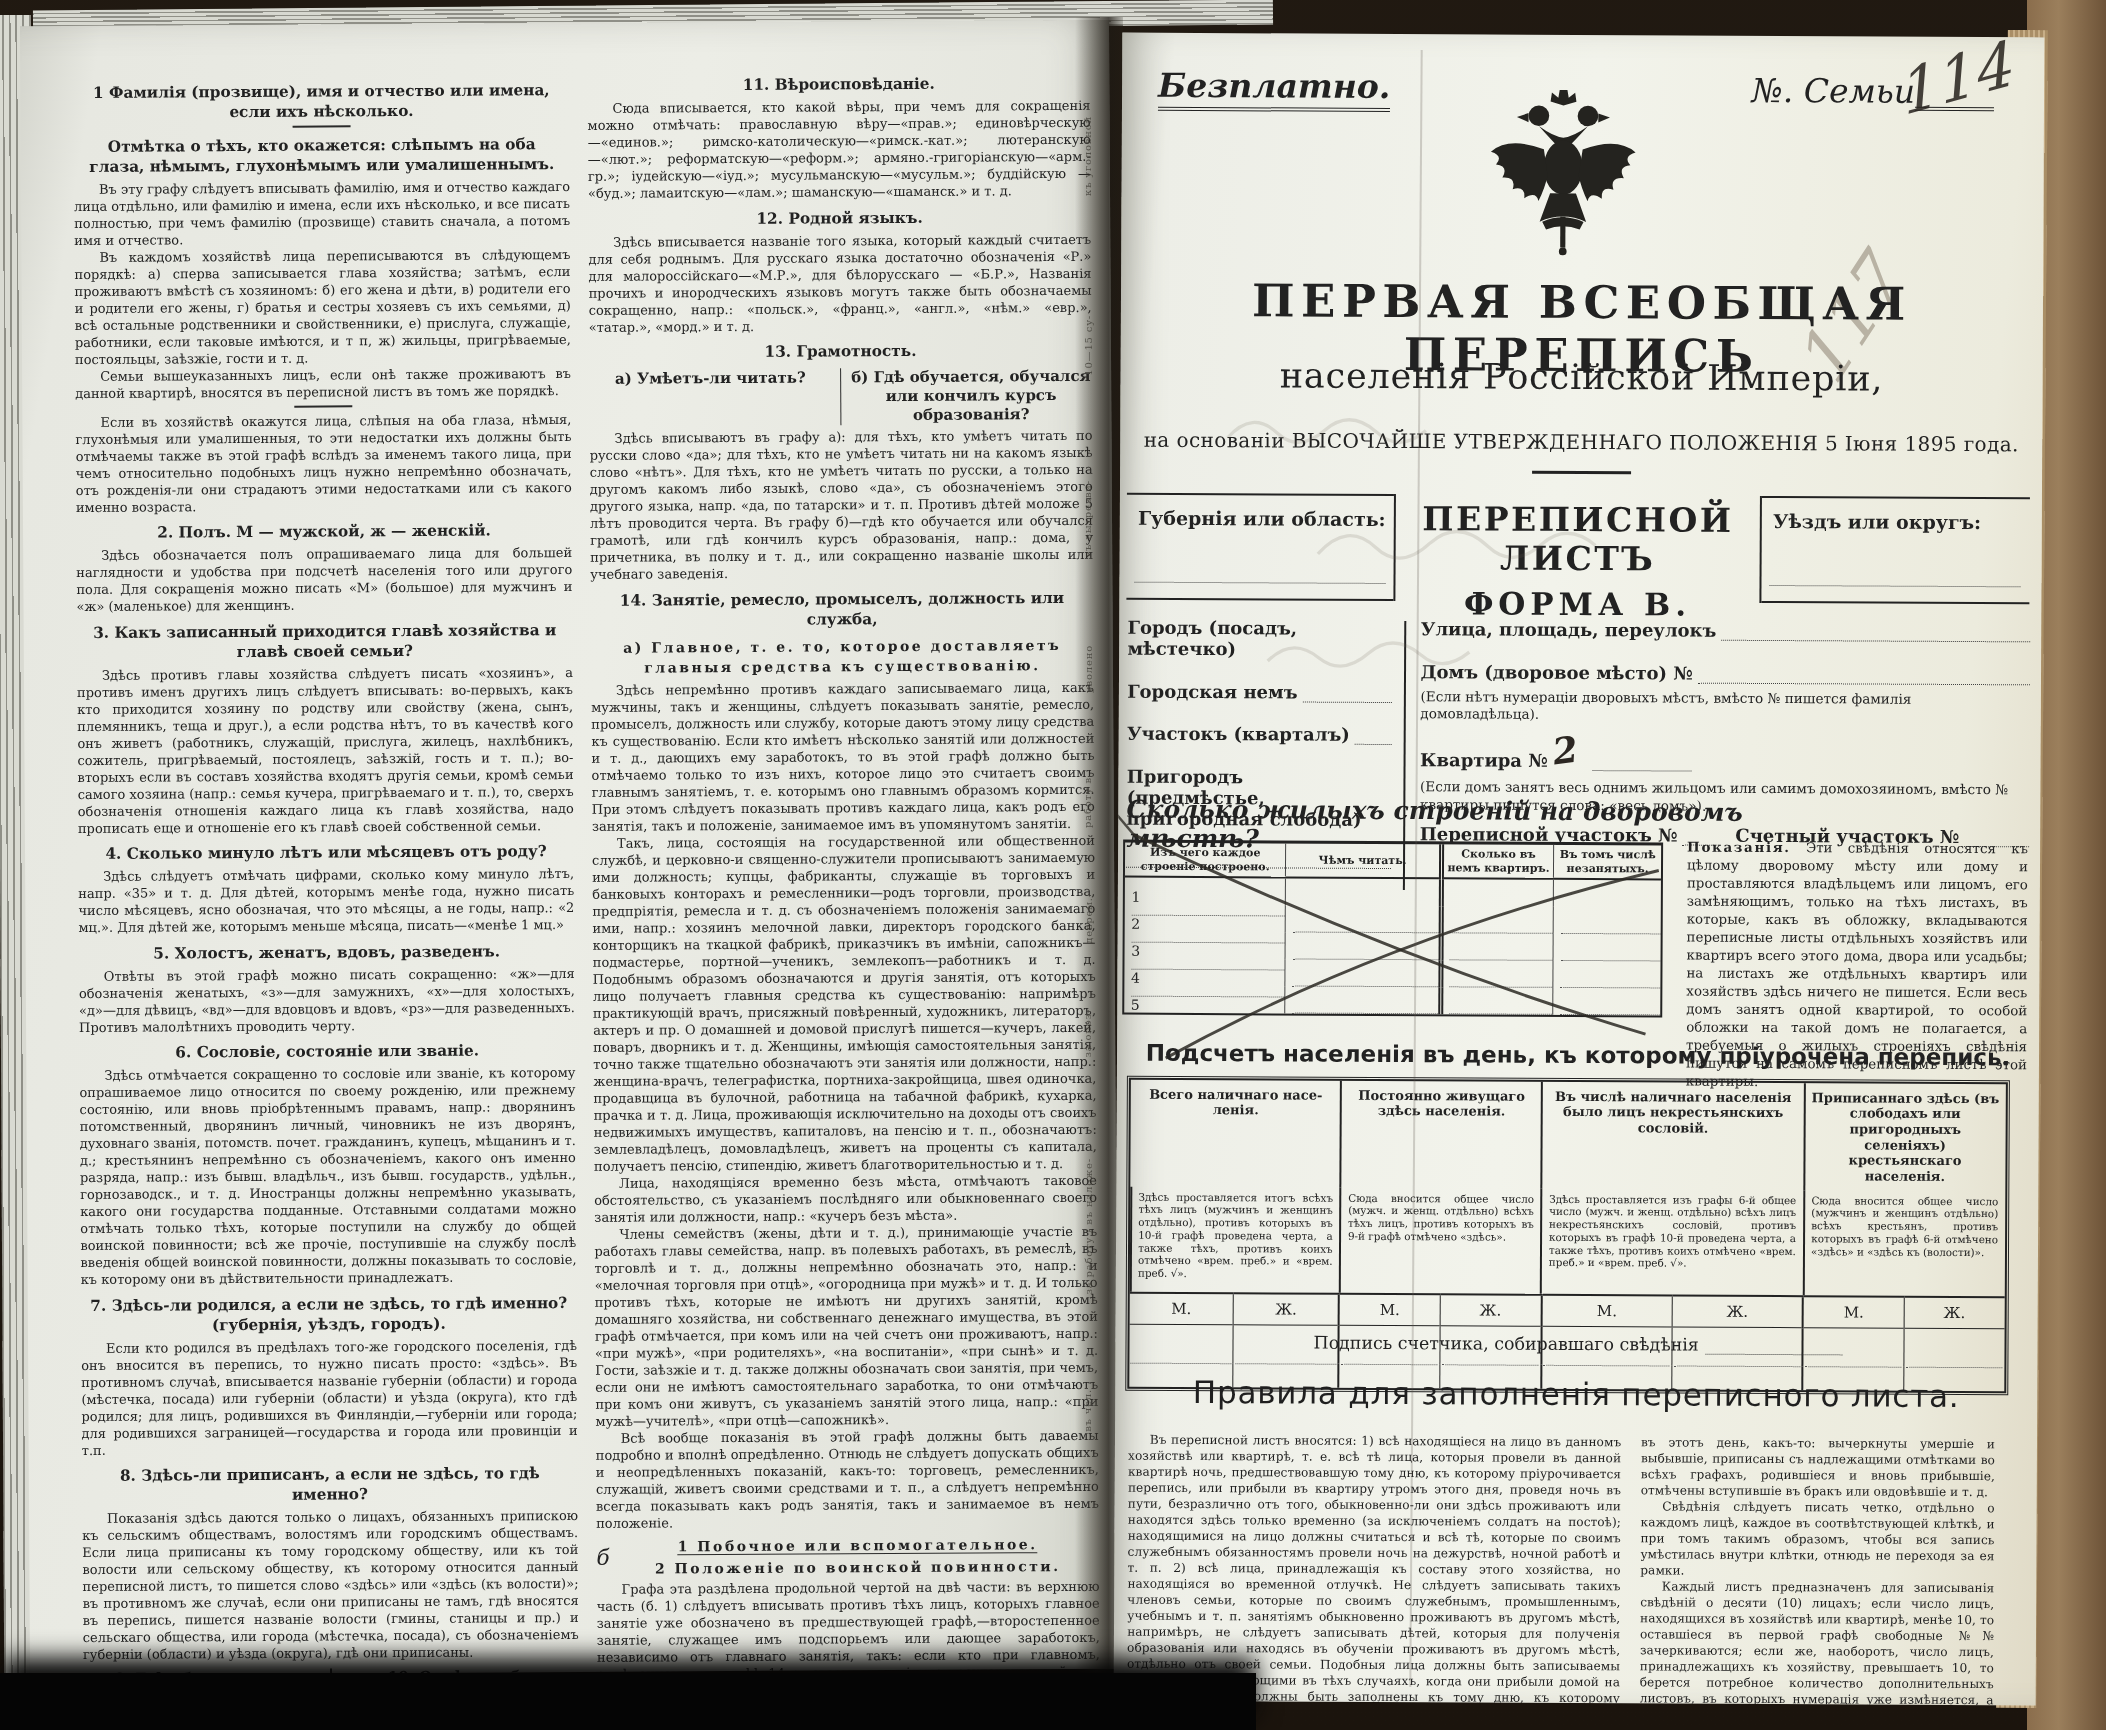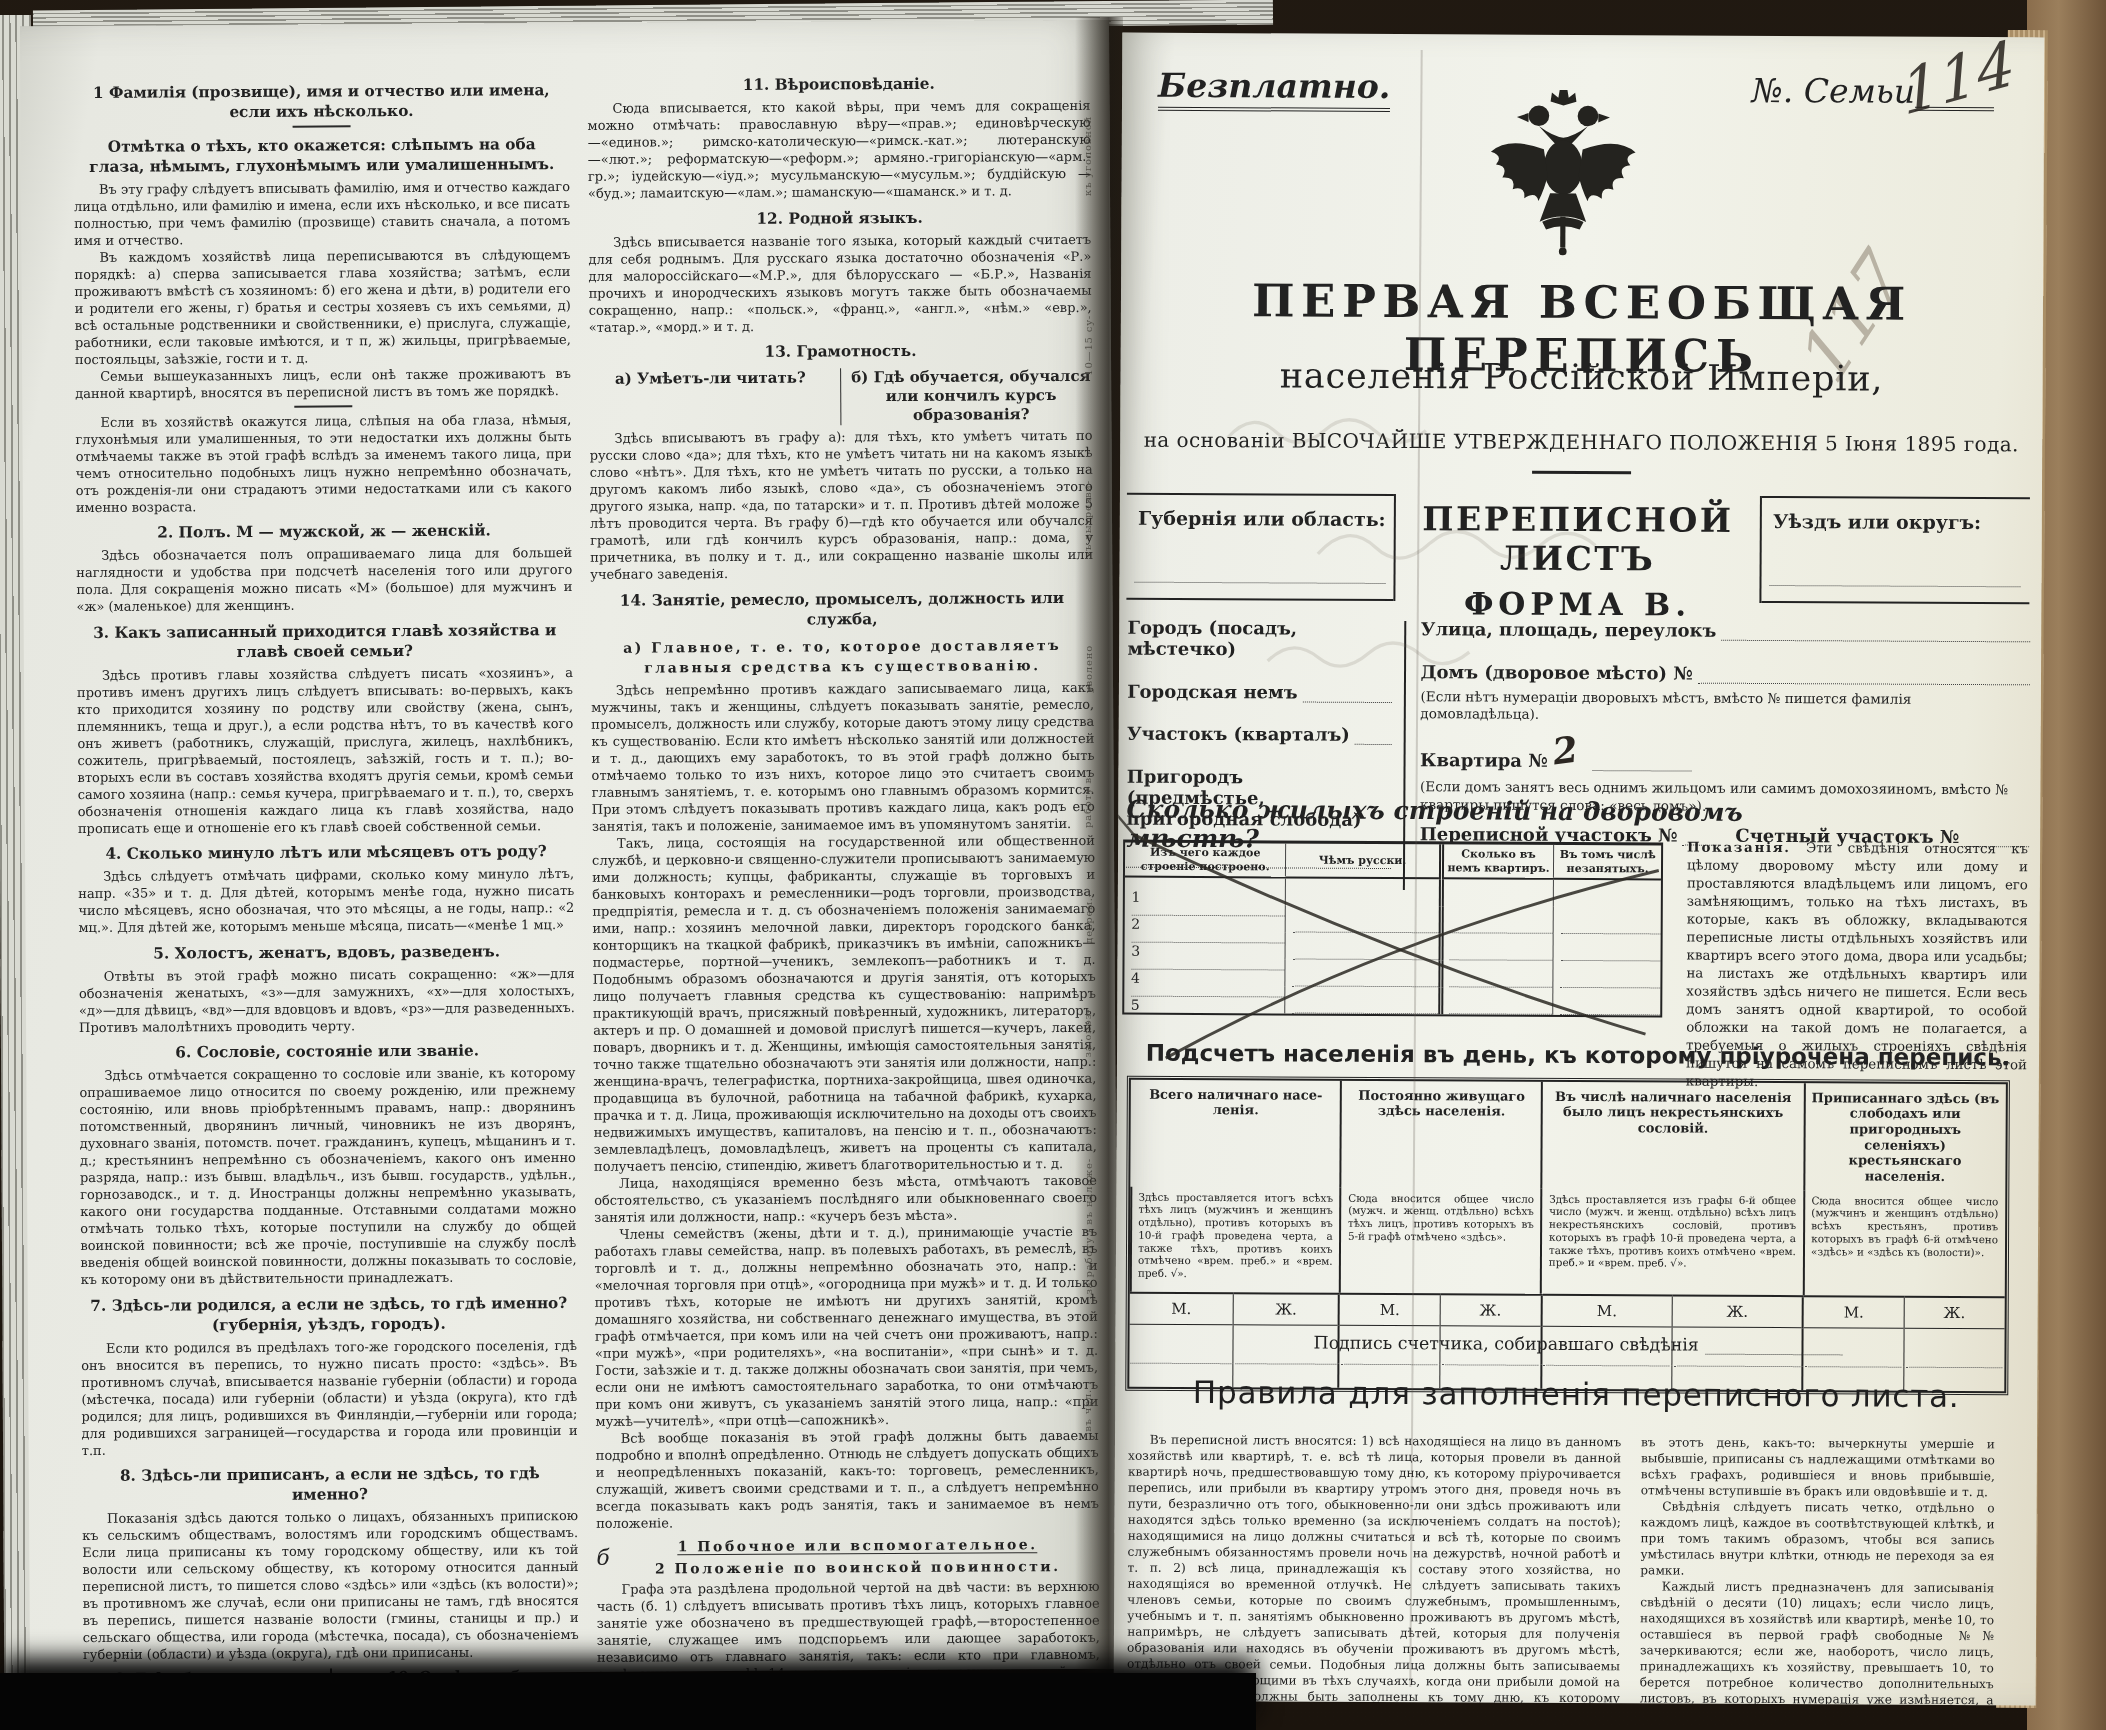--- a/index.html
+++ b/index.html
@@ -298,21 +298,21 @@
     <div class="rp bquestion">
       <span>Сколько жилыхъ строеній на дворовомъ мѣстѣ?</span>
         <span class="dots"></span>
     </div>
 
     <div class="rp btable">
       <table>
         <tbody>
             <tr>
           <th style="width:30%">Изъ чего каждое строеніе построено.</th>
-          <th style="width:29%">Чѣмъ русски.</th>
+          <th style="width:29%">Чѣмъ читать.</th>
           <th style="width:21%" class="dbl">Сколько въ немъ квартиръ.</th>
           <th style="width:20%">Въ томъ числѣ незанятыхъ.</th>
         </tr>
         <tr>
               <td>1</td>
               <td></td>
               <td class="dbl"></td>
               <td></td>
             </tr>
         <tr>
@@ -389,21 +389,21 @@
           </colgroup>
         <tbody>
             <tr>
           <th>Всего наличнаго насе-ленія.</th>
           <th>Постоянно живущаго здѣсь населенія.</th>
           <th>Въ числѣ наличнаго населенія было лицъ некрестьянскихъ сословій.</th>
           <th>Приписаннаго здѣсь (въ слободахъ или пригородныхъ селеніяхъ) крестьянскаго населенія.</th>
         </tr>
         <tr>
           <td class="desc g1">Здѣсь проставляется итогъ всѣхъ тѣхъ лицъ (мужчинъ и женщинъ отдѣльно), противъ которыхъ въ 10-й графѣ проведена черта, а также тѣхъ, противъ коихъ отмѣчено «врем. преб.» и «врем. преб. √».</td>
-          <td class="desc">Сюда вносится общее число (мужч. и женщ. отдѣльно) всѣхъ тѣхъ лицъ, противъ которыхъ въ 5-й графѣ отмѣчено «здѣсь».</td>
+          <td class="desc">Сюда вносится общее число (мужч. и женщ. отдѣльно) всѣхъ тѣхъ лицъ, противъ которыхъ въ 9-й графѣ отмѣчено «здѣсь».</td>
           <td class="desc">Здѣсь проставляется изъ графы 6-й общее число (мужч. и женщ. отдѣльно) всѣхъ лицъ некрестьянскихъ сословій, противъ которыхъ въ графѣ 10-й проведена черта, а также тѣхъ, противъ коихъ отмѣчено «врем. преб.» и «врем. преб. √».</td>
           <td class="desc">Сюда вносится общее число (мужчинъ и женщинъ отдѣльно) всѣхъ крестьянъ, противъ которыхъ въ графѣ 6-й отмѣчено «здѣсь» и «здѣсь къ (волости)».</td>
         </tr>
       </tbody>
         </table>
       <table>
         <tbody>
             <tr>
           <td class="mf" style="border-left:none;width:12%;">М.</td>
           <td class="mf" style="width:12%;">Ж.</td>

